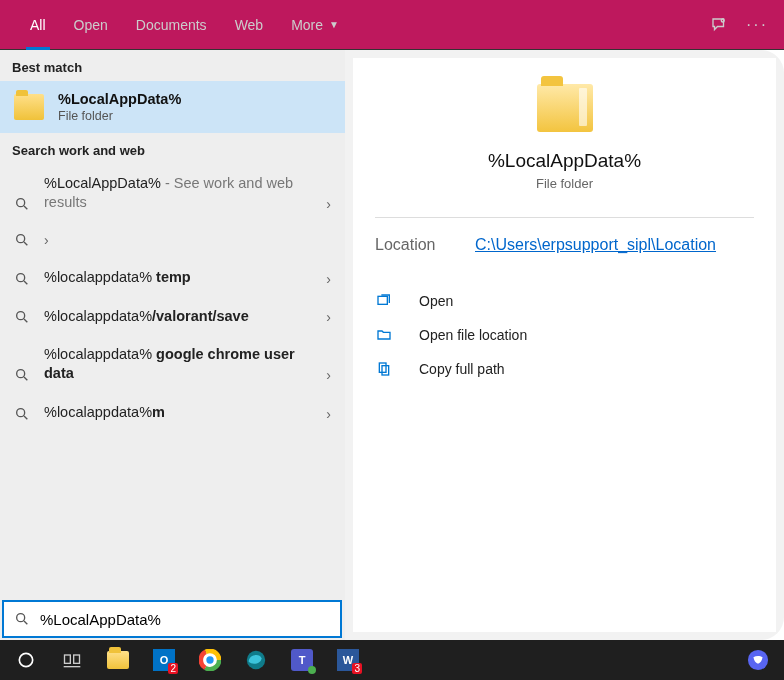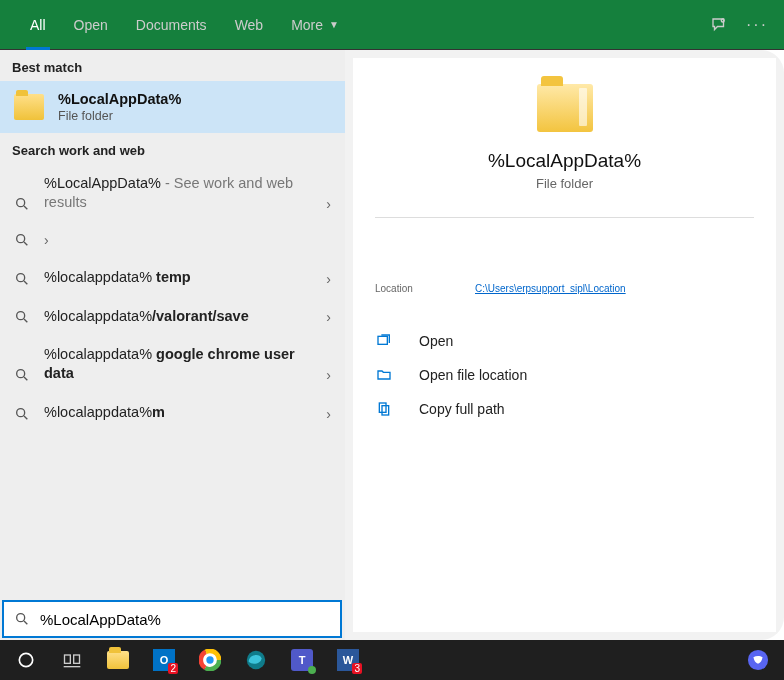--- a/index.html
+++ b/index.html
@@ -1,18 +1,18 @@
 <!DOCTYPE html>
 <html><head>
 <meta charset="utf-8">
 <style>
 * { margin: 0; padding: 0; box-sizing: border-box; font-family: "Segoe UI", sans-serif; }
 body { width: 784px; height: 680px; background: #fff; overflow: hidden; position: relative; }
 .search-panel { width: 784px; height: 640px; display: flex; flex-direction: column; }
-.top-tabs { background: #15803d; height: 50px; display: flex; align-items: center; padding: 0 16px; border-bottom: 1px solid #333; }
+.top-tabs { background: #be185d; height: 50px; display: flex; align-items: center; padding: 0 16px; border-bottom: 1px solid #333; }
 .tab { color: #ccc; padding: 0 14px; height: 50px; display: flex; align-items: center; font-size: 14px; cursor: pointer; position: relative; }
 .tab.active { color: #fff; }
 .tab.active::after { content: ""; position: absolute; left: 10px; right: 10px; bottom: 0; height: 3px; background: #0078d4; }
 .tab .chev { margin-left: 6px; font-size: 10px; }
 .top-right { margin-left: auto; display: flex; gap: 18px; color: #ccc; }
 .main { flex: 1; display: flex; background: #f2f2f2; border-radius: 23px; }
 .left-col { width: 345px; background: #eeeeee; overflow-y: auto; }
 .section-h { font-size: 13px; font-weight: 600; padding: 10px 12px 6px; color: #222; }
 .best-match { display: flex; align-items: center; padding: 10px 14px; background: #cce4f7; gap: 14px; }
 .folder-ico-sm { width: 30px; height: 26px; background: linear-gradient(#ffe08a,#f0c23a); border-radius: 2px; position: relative; }
@@ -24,21 +24,21 @@
 .sugg .txt { flex: 1; font-size: 14.5px; color: #222; line-height: 1.3; }
 .sugg .hint { color: #777; font-size: 14.5px; }
 .sugg .chev-r { color: #666; font-size: 14px; }
 .right-col { flex: 1; background: #fff; display: flex; flex-direction: column; align-items: center; padding: 26px 22px; margin: 8px; }
 .folder-ico-lg { width: 56px; height: 48px; background: linear-gradient(#ffe9a8,#f3c43f); border-radius: 3px; position: relative; margin-bottom: 18px; }
 .folder-ico-lg::before { content:""; position:absolute; top:-8px; left:4px; width:22px; height:10px; background:#f3c43f; border-radius:3px 3px 0 0; }
 .folder-ico-lg::after { content:""; position:absolute; top:4px; right:6px; width:8px; height:38px; background:#fff; opacity:.6; border-radius:1px; }
 .detail-title { font-size: 19px; color: #111; }
 .detail-sub { font-size: 13px; color: #666; margin-top: 4px; }
 .detail-sep { width: 100%; height: 1px; background: #ddd; margin: 26px 0 18px; }
-.loc-row { width: 100%; display: flex; font-size: 10px; margin-top: 47px; }
+.loc-row { width: 100%; display: flex; font-size: 16px; }
 .loc-label { color: #666; width: 100px; }
 .loc-val { color: #0066cc; text-decoration: underline; cursor: pointer; }
 .actions { width: 100%; margin-top: 30px; }
 .action { display: flex; align-items: center; gap: 26px; padding: 8px 0; font-size: 14px; color: #222; cursor: pointer; }
 .action-ico { width: 18px; height: 18px; display:flex; align-items:center; justify-content:center; color:#0078d4; }
 .search-box { position: absolute; left: 2px; bottom: 42px; width: 340px; height: 38px; border: 2px solid #0078d4; background: #fff; display: flex; align-items: center; padding: 0 10px; gap: 10px; }
 .search-box input { border: none; outline: none; flex: 1; font-size: 15px; }
 .taskbar { position: absolute; left: 0; right: 0; bottom: 0; height: 40px; background: #1f1f1f; display: flex; align-items: center; padding: 0 6px; gap: 6px; }
 .tb-ico { width: 40px; height: 40px; display:flex; align-items:center; justify-content:center; cursor:pointer; position:relative; }
 .tb-right { margin-left: auto; display:flex; align-items:center; gap:2px; }

